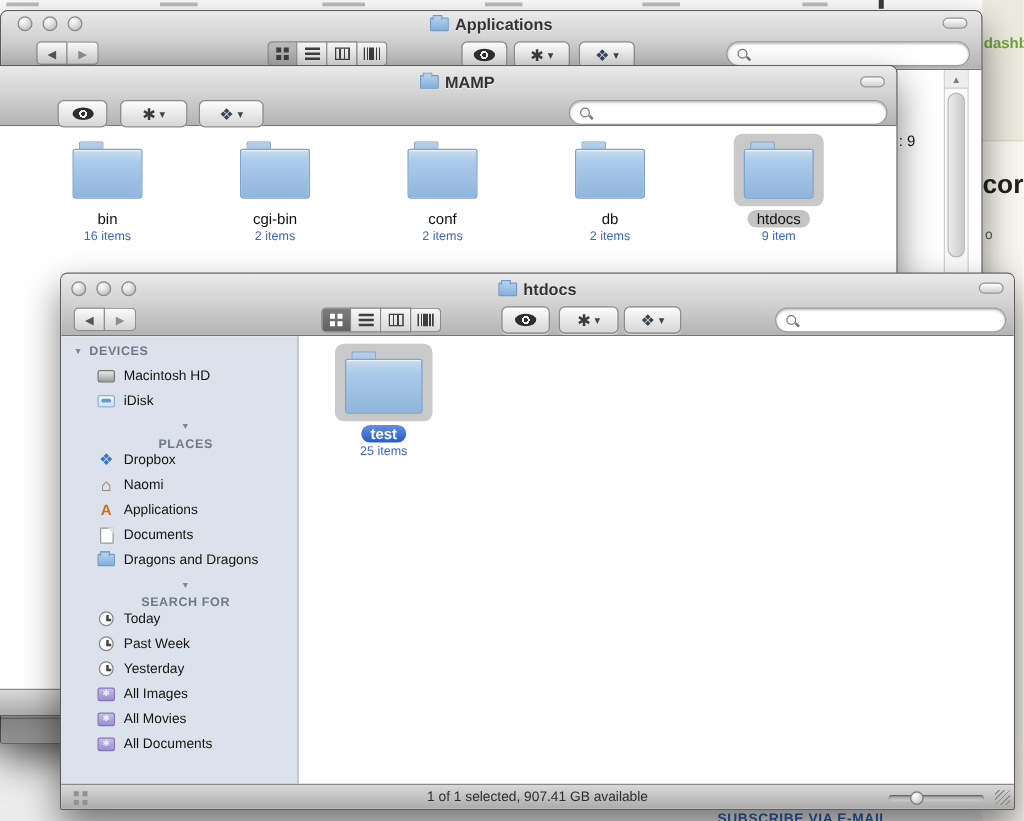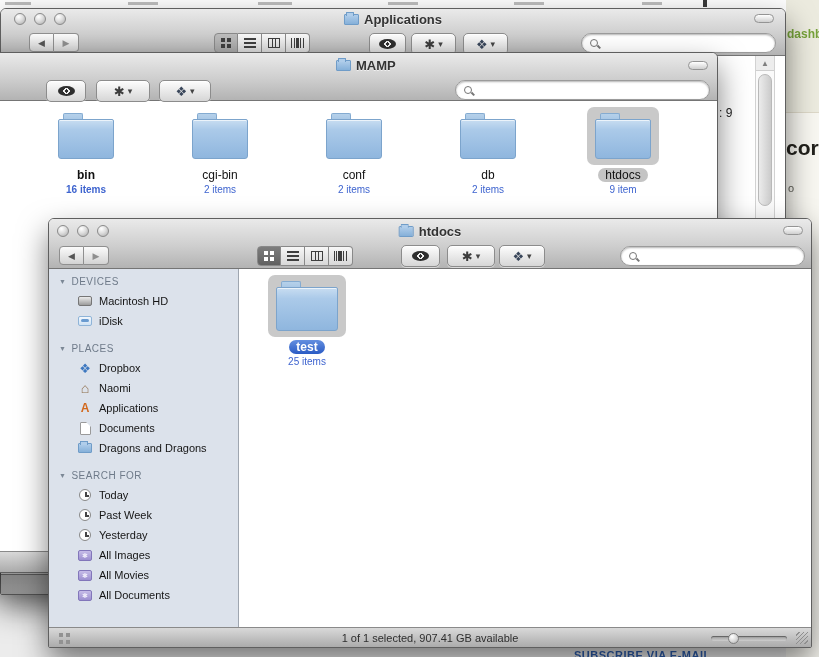--- a/index.html
+++ b/index.html
@@ -116,22 +116,22 @@
   .win-htdocs .pillw { top: 7px; right: 8px; }
   .win-htdocs .navg { top: 27px; left: 10px; }
   .win-htdocs .segs { top: 27px; left: 208px; }
   .win-htdocs .btn-eye { top: 26px; left: 352px; width: 39px; }
   .win-htdocs .btn-gear { top: 26px; left: 398px; width: 48px; }
   .win-htdocs .btn-drop { top: 26px; left: 450px; width: 46px; }
   .win-htdocs .searchbox { top: 27px; right: 6px; width: 185px; }
   .wbody { position: absolute; left: 0; right: 0; top: 50px; bottom: 20px; display: flex; }
   .sidebar { width: 190px; background: #dce2eb; border-right: 1px solid #9fa6b0; padding-top: 2px; overflow: hidden; }
   .sb-header { height: 20px; display: flex; align-items: center; gap: 5px; padding-left: 10px;
-               font-size: 10px; font-weight: normal; color: #6e7a89; letter-spacing: .5px; }
-  .sb-header.gap { margin-top: 7px; }
+               font-size: 10px; font-weight: bold; color: #6e7a89; letter-spacing: .5px; }
+  .sb-header.gap { margin-top: 7px; flex-direction: column; }
   .tri { font-size: 7px; color: #7b8795; }
   .sb-item { height: 20px; display: flex; align-items: center; gap: 6px; padding-left: 28px;
              font-size: 11px; color: #151515; white-space: nowrap; }
   .sb-ic { width: 16px; display: flex; justify-content: center; align-items: center; flex: 0 0 auto; }
   .mainarea { flex: 1; background: #fff; position: relative; }
 
   
   .ii { display: inline-block; line-height: 1; }
   .ii-hard-drive-icon { width: 14px; height: 10px; border-radius: 2px; border: 1px solid #767676;
         background: linear-gradient(#ececec,#9c9c9c); }
@@ -263,21 +263,21 @@
       <div class="searchbox">
           <span class="mag"></span>
         </div>
     </div>
     <div class="wstatus"></div>
   </div>
 
   <div class="window win-mamp">
     <div class="wcontent">
       <div id="mamp-folders">
-          <div class="fitem" style="left: 95px; top: 6px; font-weight: bold;">
+          <div class="fitem" style="left: 95px; top: 6px;">
             <div class="fsel">
               <div class="ficon"></div>
             </div>
             <div class="flabel"><span>bin</span></div>
             <div class="finfo">16 items</div>
           </div>
           <div class="fitem" style="left: 229px; top: 6px;">
             <div class="fsel">
               <div class="ficon"></div>
             </div>

